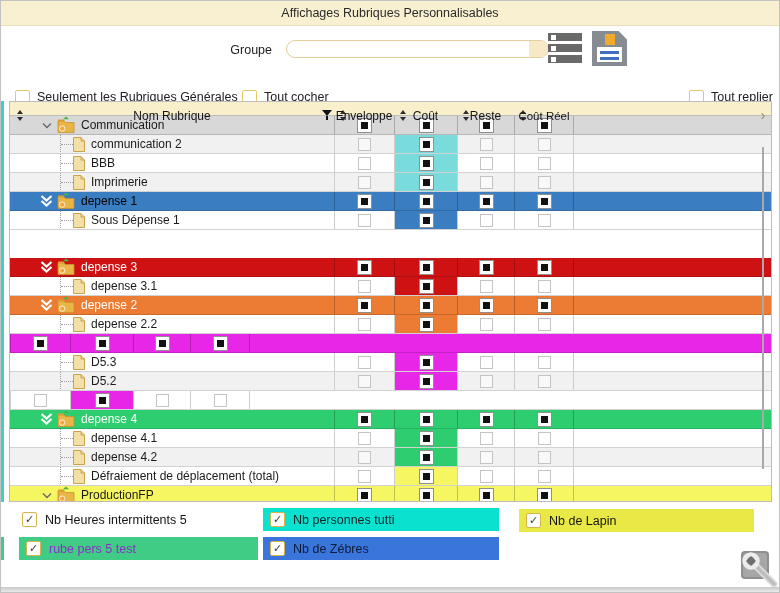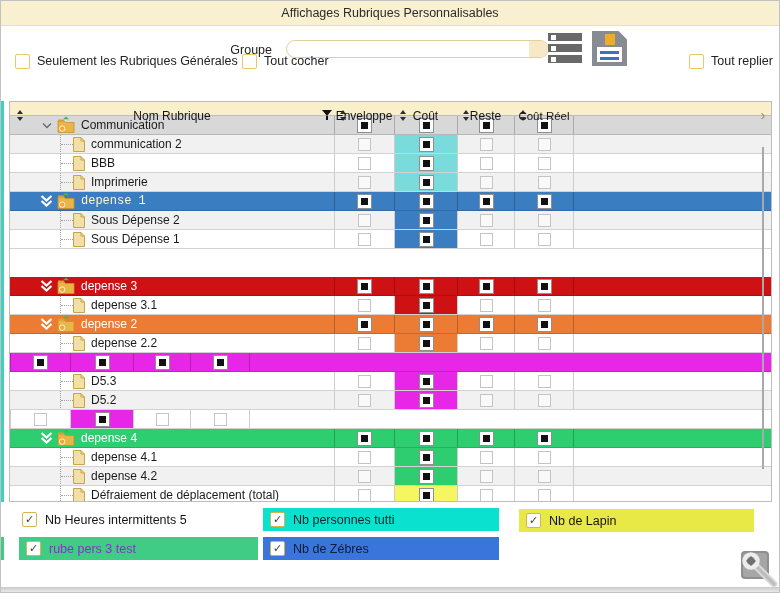--- a/index.html
+++ b/index.html
@@ -29,21 +29,21 @@
   .icon-list .bar{height:8px;width:34px;background:#696969;margin-bottom:3px;display:flex;align-items:center;}
   .icon-list .sq{display:inline-block;width:5px;height:5px;background:#fff;margin-left:3px;}
   .icon-save{position:absolute;left:591px;top:30px;width:35px;height:35px;cursor:pointer;}
   .fd-body{position:absolute;inset:0;background:#868c92;
     clip-path:polygon(0 0,76% 0,100% 24%,100% 100%,0 100%);}
   .fd-cap{position:absolute;left:13px;top:3px;width:10px;height:11px;background:#f0aa2e;}
   .fd-label{position:absolute;left:5px;right:5px;top:16px;bottom:4px;background:#fff;}
   .fd-line{position:absolute;left:8px;right:8px;height:3px;background:#3f6fc1;}
   .fd-l1{top:20px;} .fd-l2{top:26px;}
   
-  .fgroup{position:absolute;top:52px;display:flex;align-items:center;height:16px;}
+  .fgroup{position:absolute;top:88px;display:flex;align-items:center;height:16px;}
   .cb-amber{display:inline-block;width:15px;height:15px;background:#fff;
     border:1px solid #e6c868;border-radius:2px;margin-right:7px;}
   .fl-label{color:#222;font-size:12.5px;white-space:nowrap;}
   
   .strip-cyan{position:absolute;left:0;top:100px;width:3px;height:401px;background:#3ed0c0;}
   .strip-green{position:absolute;left:0;top:536px;width:3px;height:23px;background:#40cc84;}
   .bshadow{position:absolute;left:0;top:586px;width:778px;height:6px;
     background:linear-gradient(#c9c9c9,#efefef);}
   
   .tablewrap{position:absolute;left:8px;top:100px;width:763px;height:401px;
@@ -289,21 +289,21 @@
             </span>
           </div>
           <div class="cell chkcell" style="width: 57px;">
             <span class="ck off"></span>
           </div>
           <div class="cell chkcell last" style="width: 60px;">
             <span class="ck off"></span>
           </div>
         </div>
         <div class="trow colored" style="background: rgb(58, 125, 193);">
-          <div class="cell namecell" style="color: #fef9c3; font-family: Liberation Mono, monospace;">
+          <div class="cell namecell" style="color: #000000;">
             <span class="dchev">
               <svg width="13" height="12" viewBox="0 0 13 12">
                 <polyline points="1.5,1 6.5,5.5 11.5,1" fill="none" stroke="#ffffff" stroke-width="2.2"></polyline>
                 <polyline points="1.5,6 6.5,10.5 11.5,6" fill="none" stroke="#ffffff" stroke-width="2.2"></polyline>
               </svg>
             </span>
             <span class="fold">
               <svg width="18" height="16" viewBox="0 0 18 16" style="overflow:visible">
                 <path d="M1 4 h6 l1.5 1.5 H17 v10 H1 z" fill="#eab547" stroke="#c9912c" stroke-width="0.8"></path>
                 <path d="M1 4 v-1.6 h5.5 l1.2 1.6 z" fill="#d99f35"></path>
@@ -327,46 +327,20 @@
             <span class="ck on">
               <span class="ckin"></span>
             </span>
           </div>
           <div class="cell chkcell last" style="width: 60px;">
             <span class="ck on">
               <span class="ckin"></span>
             </span>
           </div>
         </div>
-        <div class="trow" style="background: rgb(241, 241, 241);">
-          <div class="cell namecell">
-            <span class="conn"></span>
-            <span class="page">
-              <svg width="12" height="15" viewBox="0 0 12 15">
-                <path d="M0.5 0.5 h7.5 l3.5 3.5 v10.5 h-11 z" fill="#f3dfa8" stroke="#c9a24a" stroke-width="1"></path>
-                <path d="M8 0.5 v3.5 h3.5" fill="none" stroke="#c9a24a" stroke-width="1"></path>
-              </svg>
-            </span>
-            <span class="rlabel">Sous Dépense 2</span>
-          </div>
-          <div class="cell chkcell" style="width: 60px;">
-            <span class="ck off"></span>
-          </div>
-          <div class="cell chkcell" style="width: 63px; background: rgb(58, 125, 193);">
-            <span class="ck on">
-              <span class="ckin"></span>
-            </span>
-          </div>
-          <div class="cell chkcell" style="width: 57px;">
-            <span class="ck off"></span>
-          </div>
-          <div class="cell chkcell last" style="width: 60px;">
-            <span class="ck off"></span>
-          </div>
-        </div>
         <div class="trow">
           <div class="cell namecell">
             <span class="conn"></span>
             <span class="page">
               <svg width="12" height="15" viewBox="0 0 12 15">
                 <path d="M0.5 0.5 h7.5 l3.5 3.5 v10.5 h-11 z" fill="#f3dfa8" stroke="#c9a24a" stroke-width="1"></path>
                 <path d="M8 0.5 v3.5 h3.5" fill="none" stroke="#c9a24a" stroke-width="1"></path>
               </svg>
             </span>
             <span class="rlabel">Sous Dépense 1</span>
@@ -773,21 +747,21 @@
       <div class="litem" style="left: 262px; top: 507px; width: 236px; background: rgb(10, 226, 207);">
         <span class="lck">✓</span>
         <span class="llabel" style="color: rgb(16, 36, 42);">Nb personnes tutti</span>
       </div>
       <div class="litem" style="left: 518px; top: 508px; width: 235px; background: rgb(232, 232, 71);">
         <span class="lck">✓</span>
         <span class="llabel" style="color: rgb(21, 21, 15);">Nb de Lapin</span>
       </div>
       <div class="litem" style="left: 18px; top: 536px; width: 239px; background: rgb(64, 204, 132);">
         <span class="lck">✓</span>
-        <span class="llabel" style="color: rgb(139, 47, 201);">rube pers 3 test</span>
+        <span class="llabel" style="color: rgb(139, 47, 201);">rube pers 5 test</span>
       </div>
       <div class="litem" style="left: 262px; top: 536px; width: 236px; background: rgb(58, 117, 220);">
         <span class="lck">✓</span>
         <span class="llabel" style="color: rgb(14, 28, 56);">Nb de Zébres</span>
       </div>
     </div>
 
   <div class="wrench">
     <svg width="40" height="40" viewBox="0 0 40 40" style="overflow:visible">
       <rect x="1" y="1" width="28" height="28" rx="4" fill="#8f8f8f"></rect>

